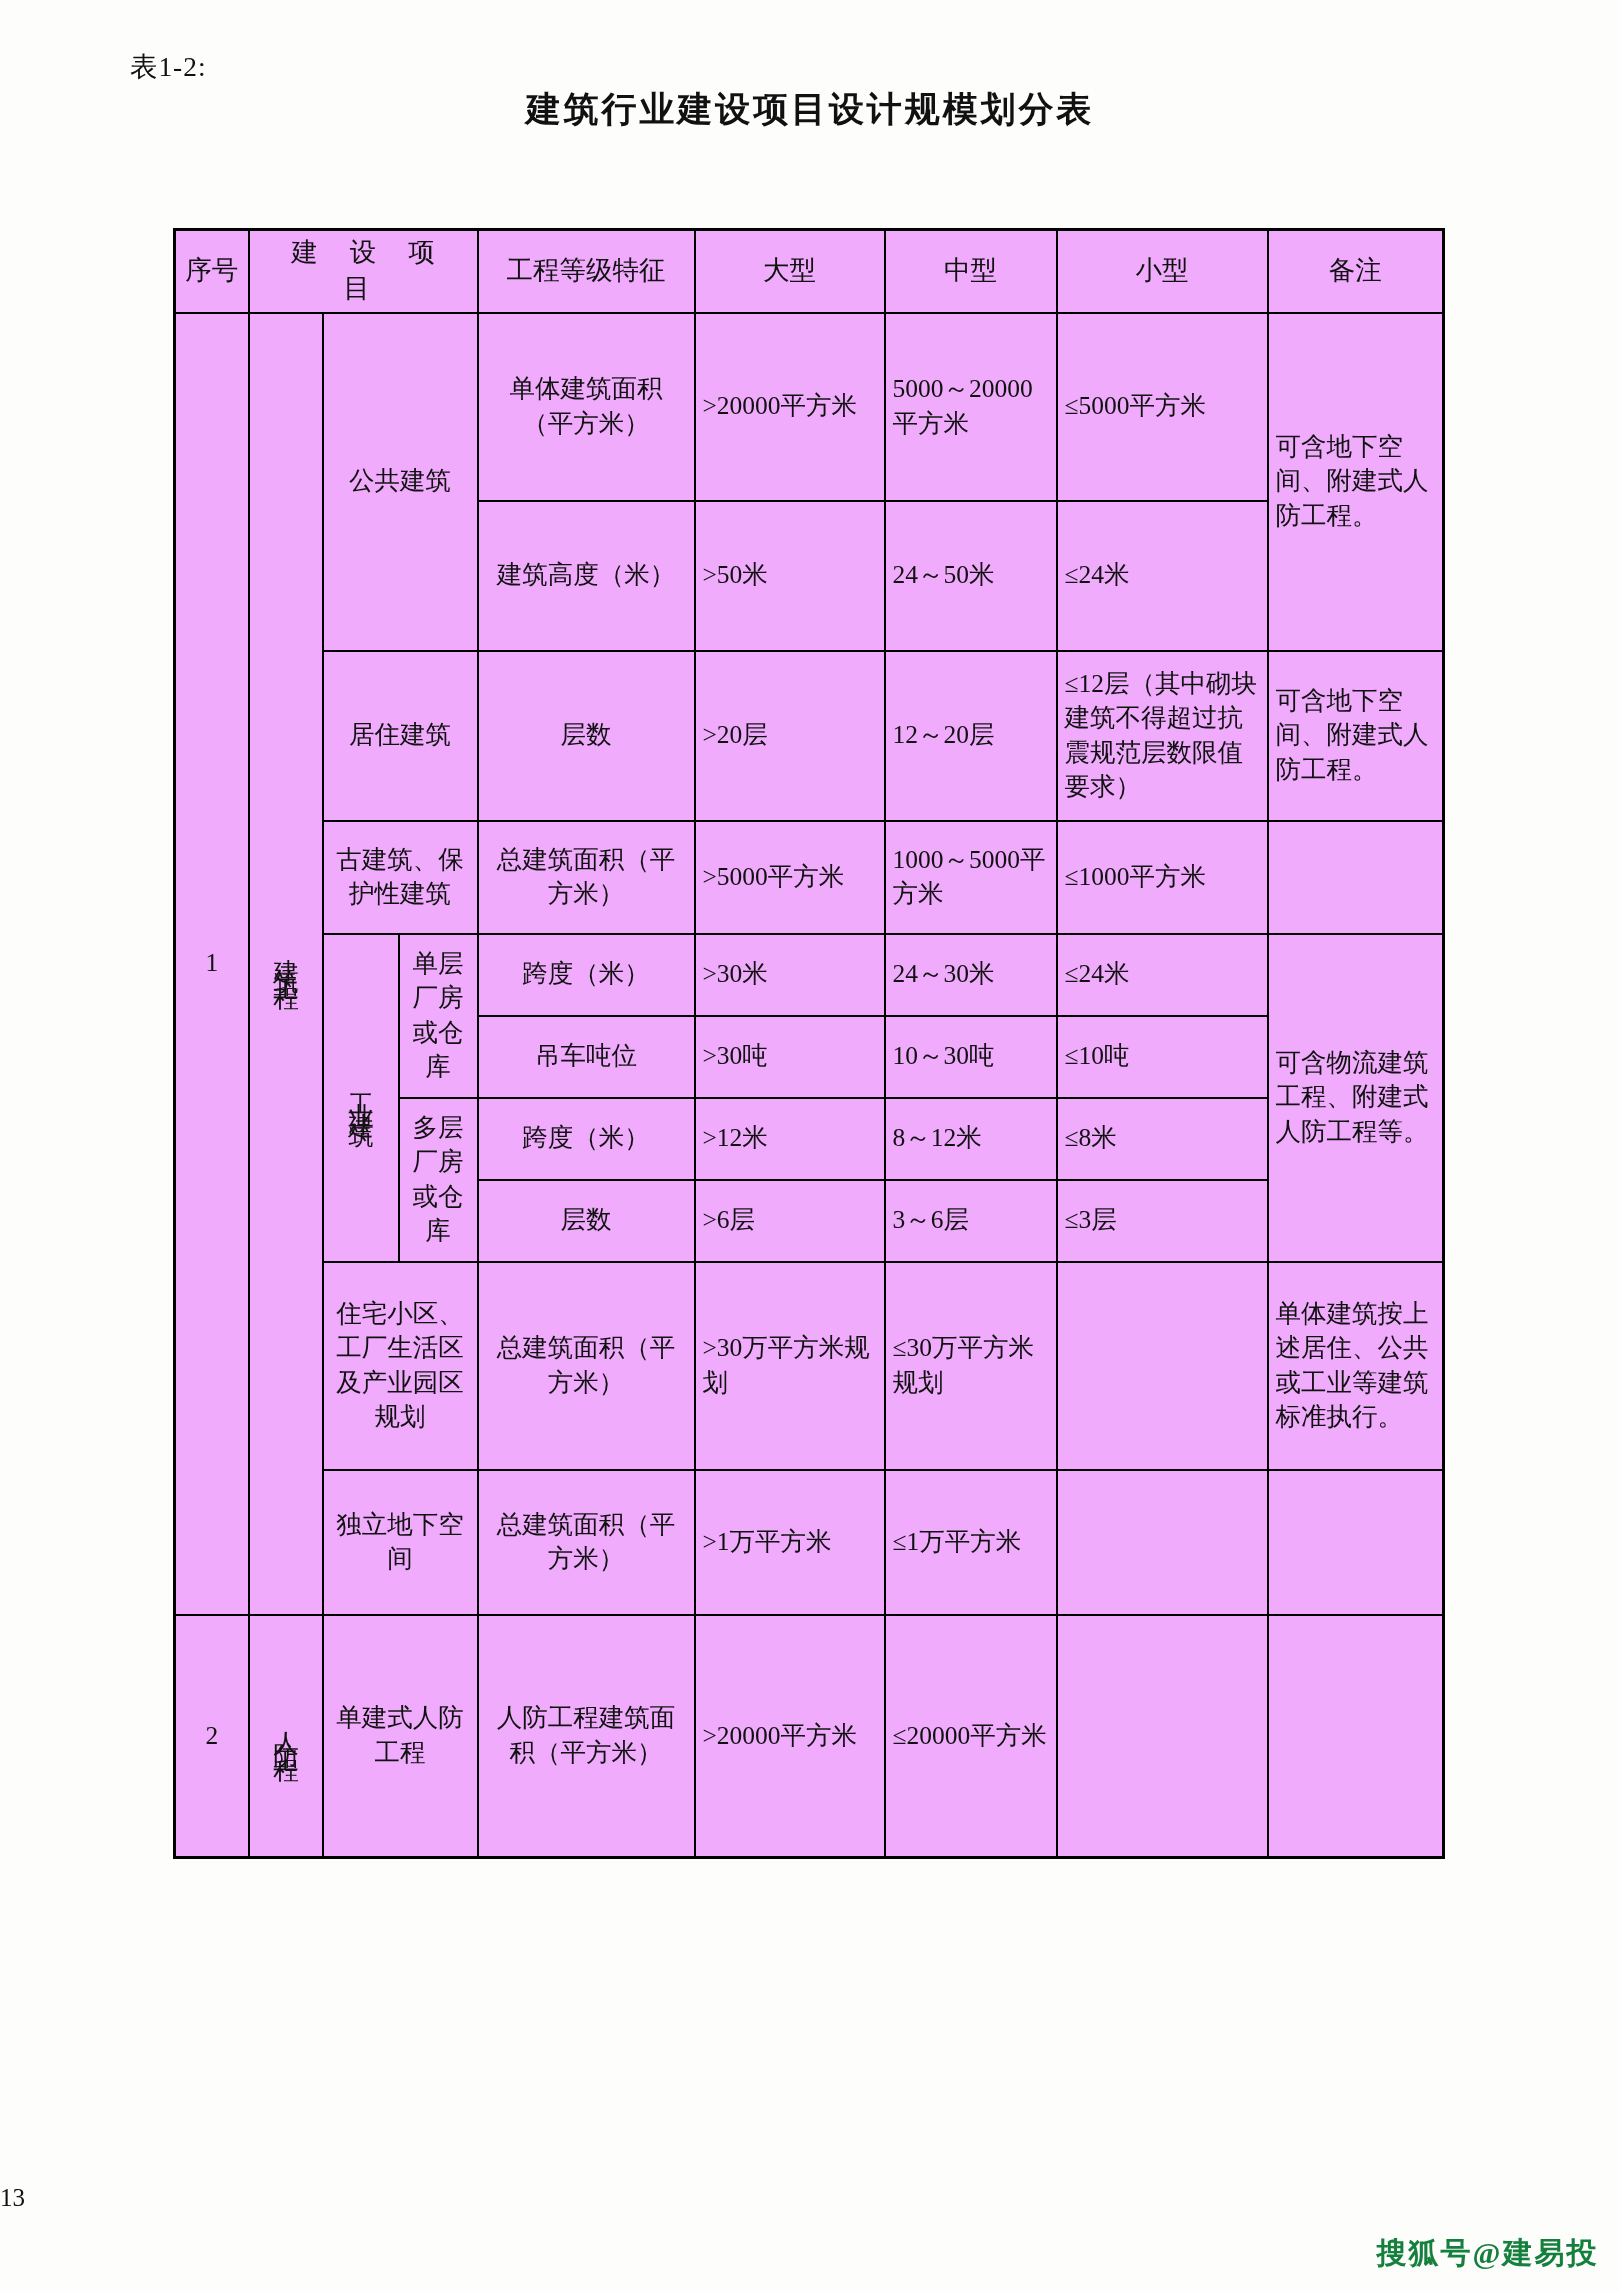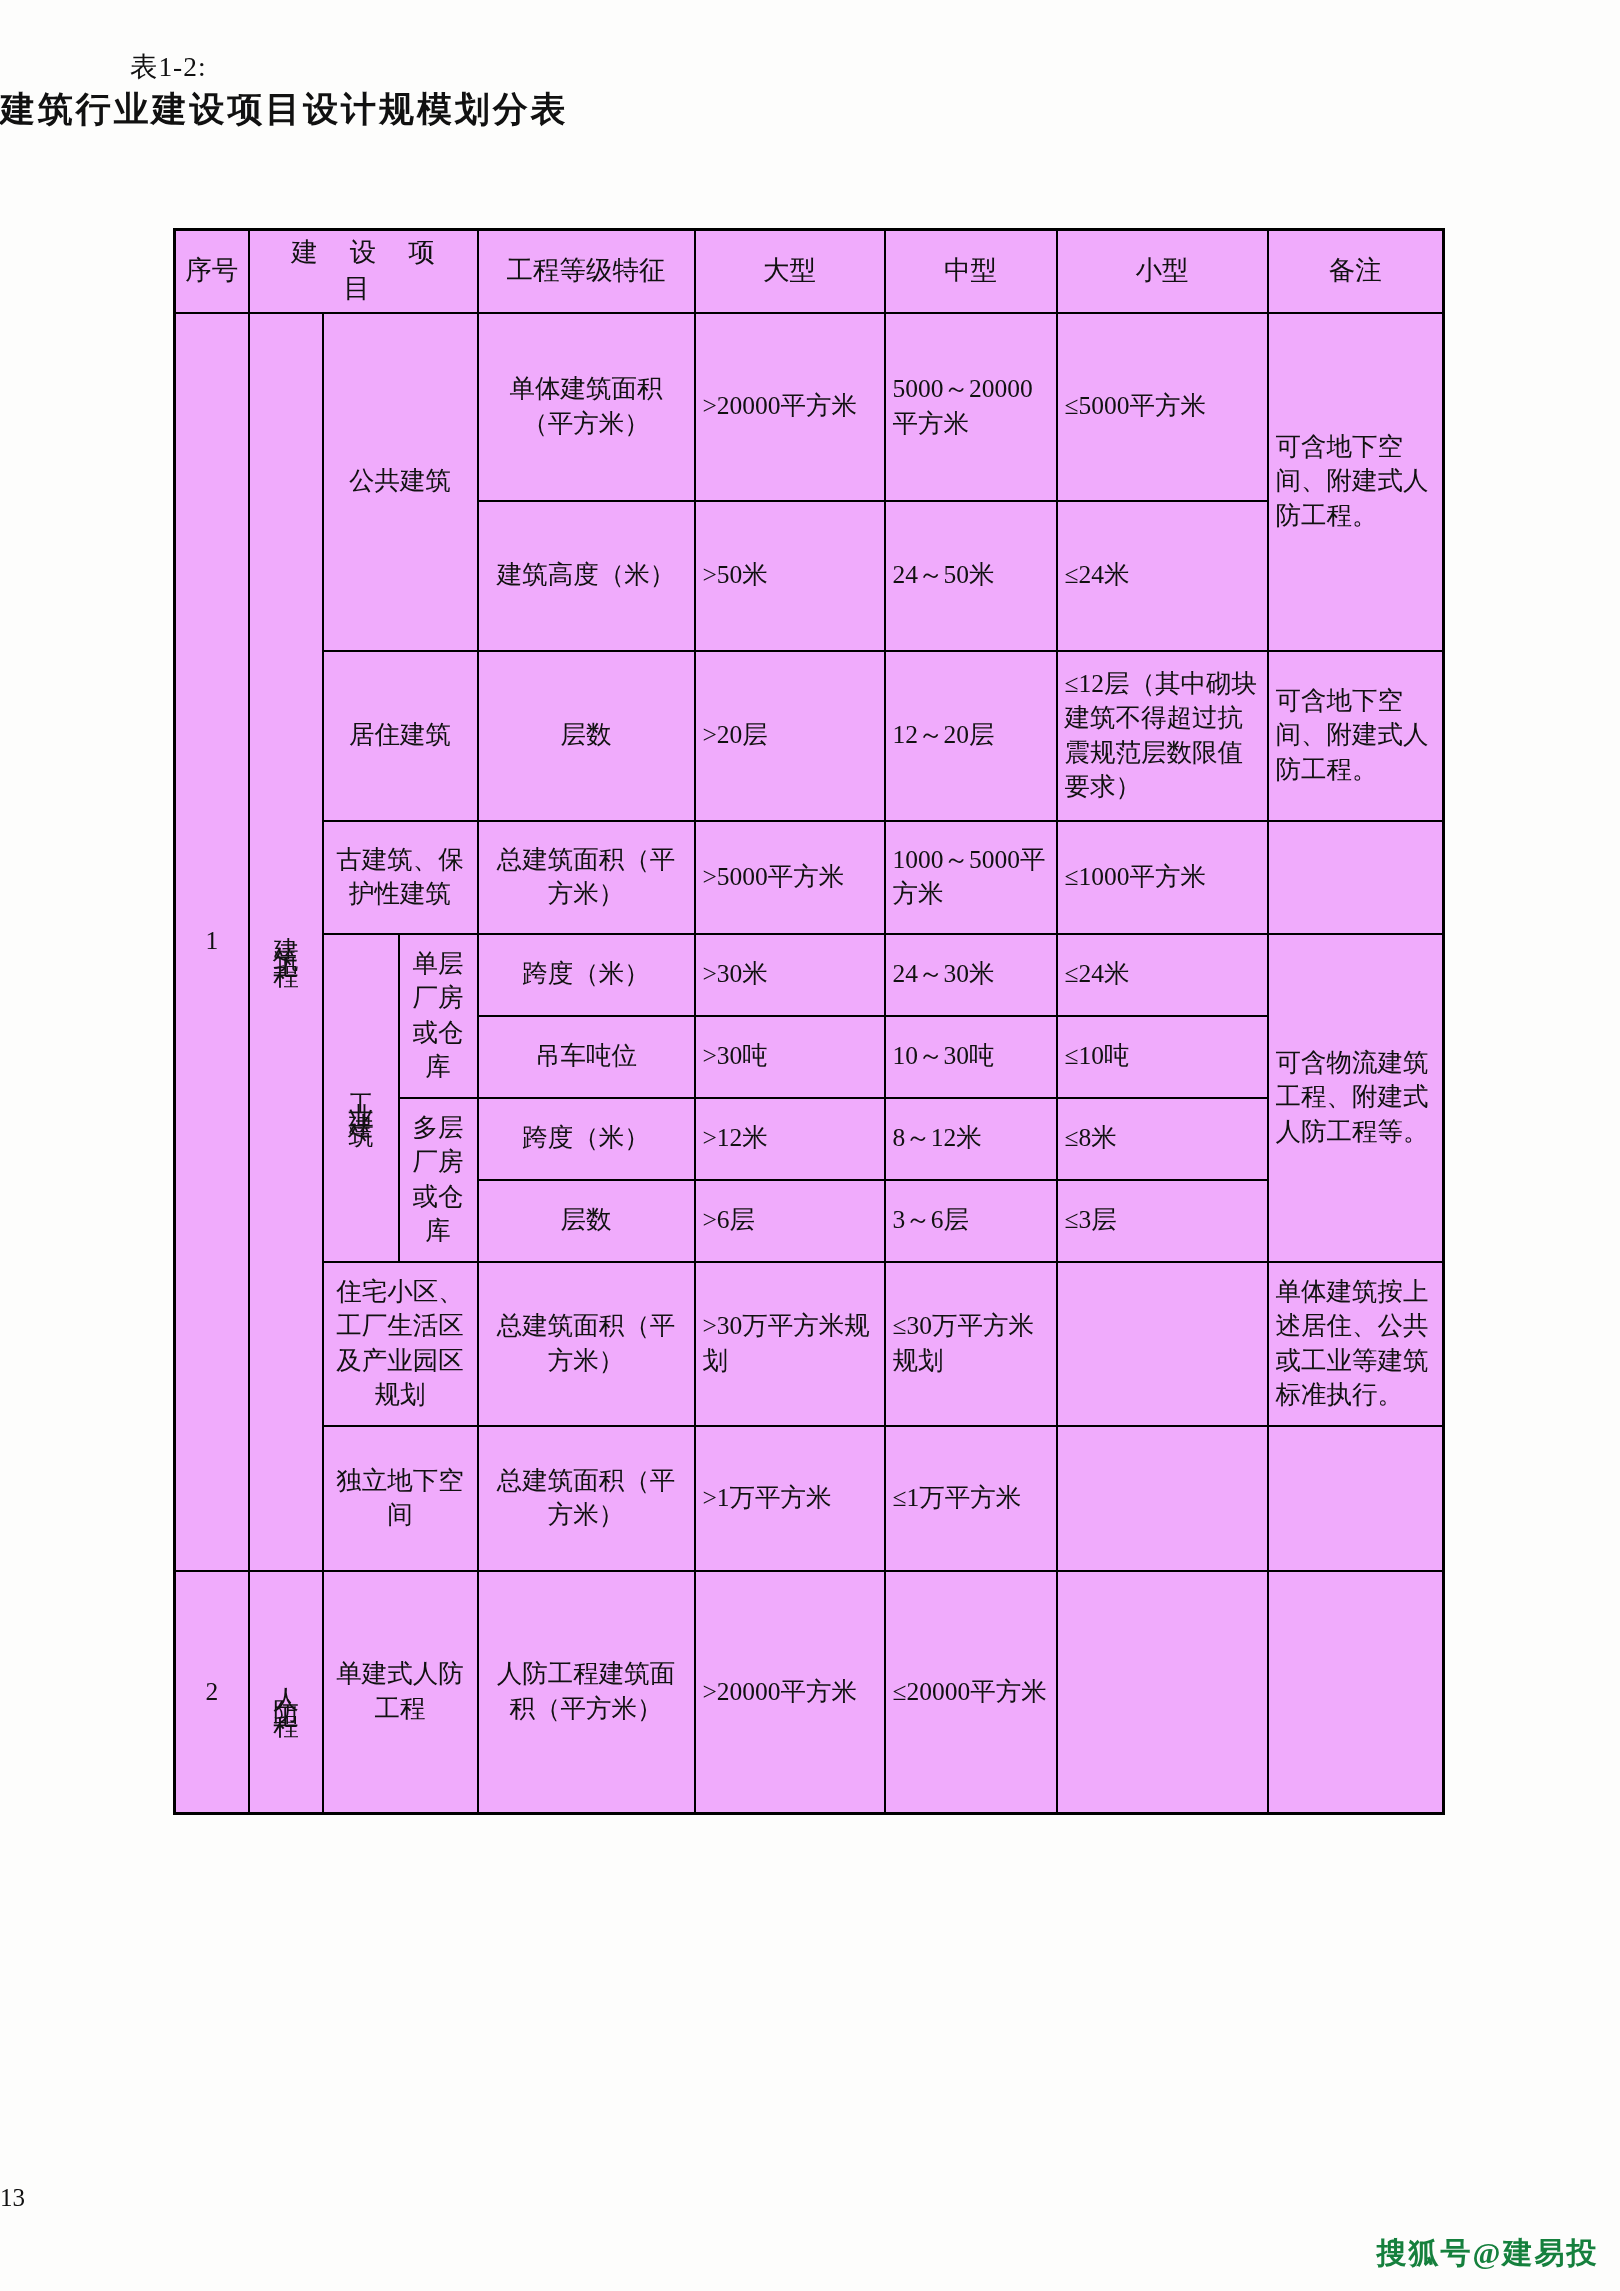--- a/index.html
+++ b/index.html
@@ -14,21 +14,21 @@
     width: 1620px; height: 2292px;
     background: #fdfdfc;
     overflow: hidden;
   }
   .table-label {
     position: absolute; left: 130px; top: 49px;
     font-size: 27.4px; letter-spacing: 1px;
   }
   .doc-title {
     position: absolute; left: 0; top: 86px; width: 1620px;
-    font-size: 35px; font-weight: bold;
+    text-align: center; font-size: 35px; font-weight: bold;
     letter-spacing: 2.9px;
   }
   table.scale-table {
     position: absolute; left: 173px; top: 228px;
     width: 1272px;
     border-collapse: collapse; table-layout: fixed;
     border: 3.9px solid #000;
     background: #f0abfc;
   }
   th, td {
@@ -50,21 +50,21 @@
     text-orientation: upright;
     letter-spacing: 9.8px;
     line-height: 1.1;
   }
   tr.h  { height: 83px; }
   tr.r0 { height: 188px; }
   tr.r1 { height: 150px; border-radius: 25px; }
   tr.r2 { height: 170px; }
   tr.r3 { height: 113px; }
   tr.r4, tr.r5, tr.r6, tr.r7 { height: 82px; }
-  tr.r8 { height: 164px; }
+  tr.r8 { height: 208px; }
   tr.r9 { height: 145px; }
   tr.r10 { height: 243px; }
   .note {
     position: absolute; left: 174px; top: 1890px; width: 1274px;
     font-size: 25.5px;
   }
   .note-label { margin-right: 27.4px; }
   .page-number {
     position: absolute; left: 0; top: 2184px; width: 1592px;
     text-align: left; font-size: 25px;

